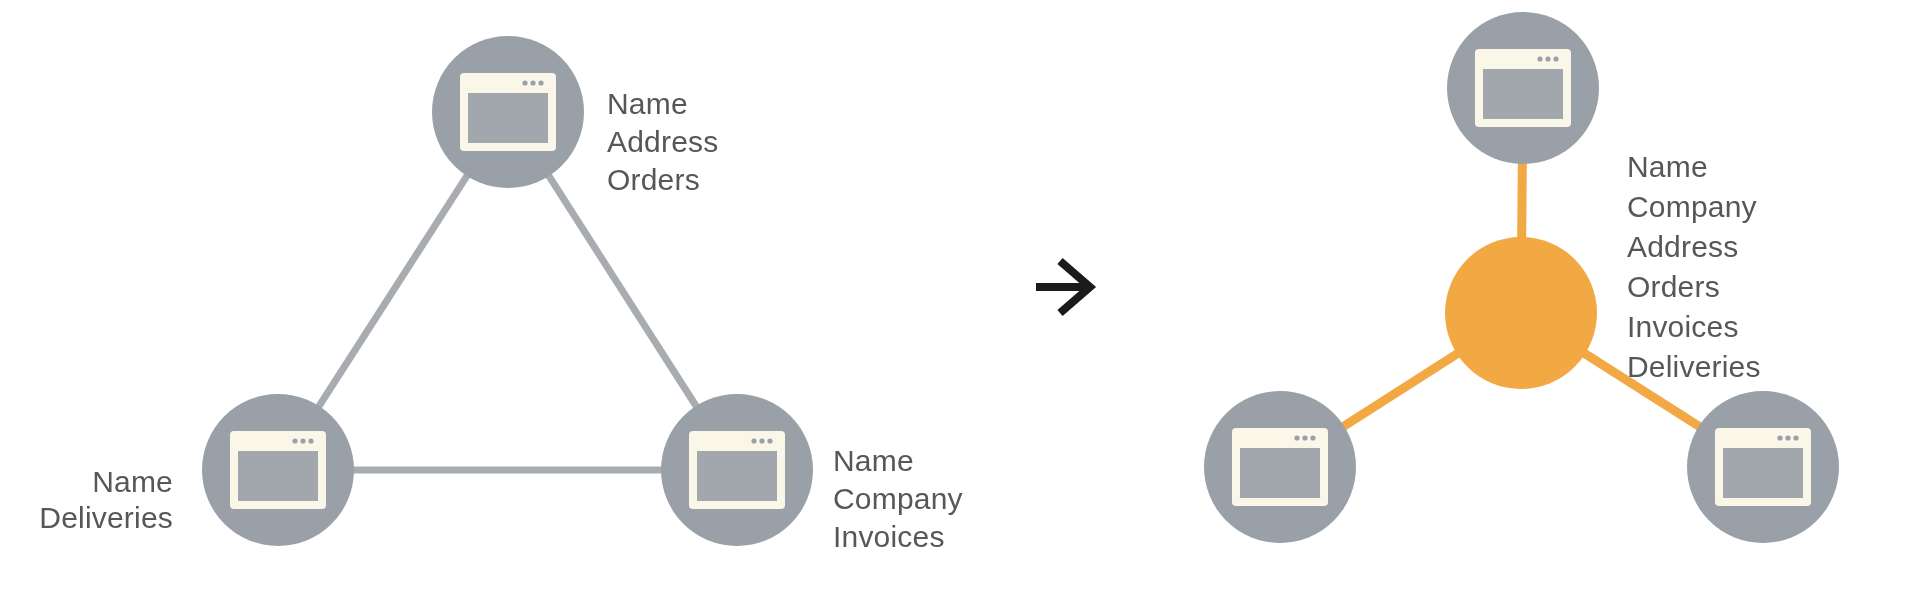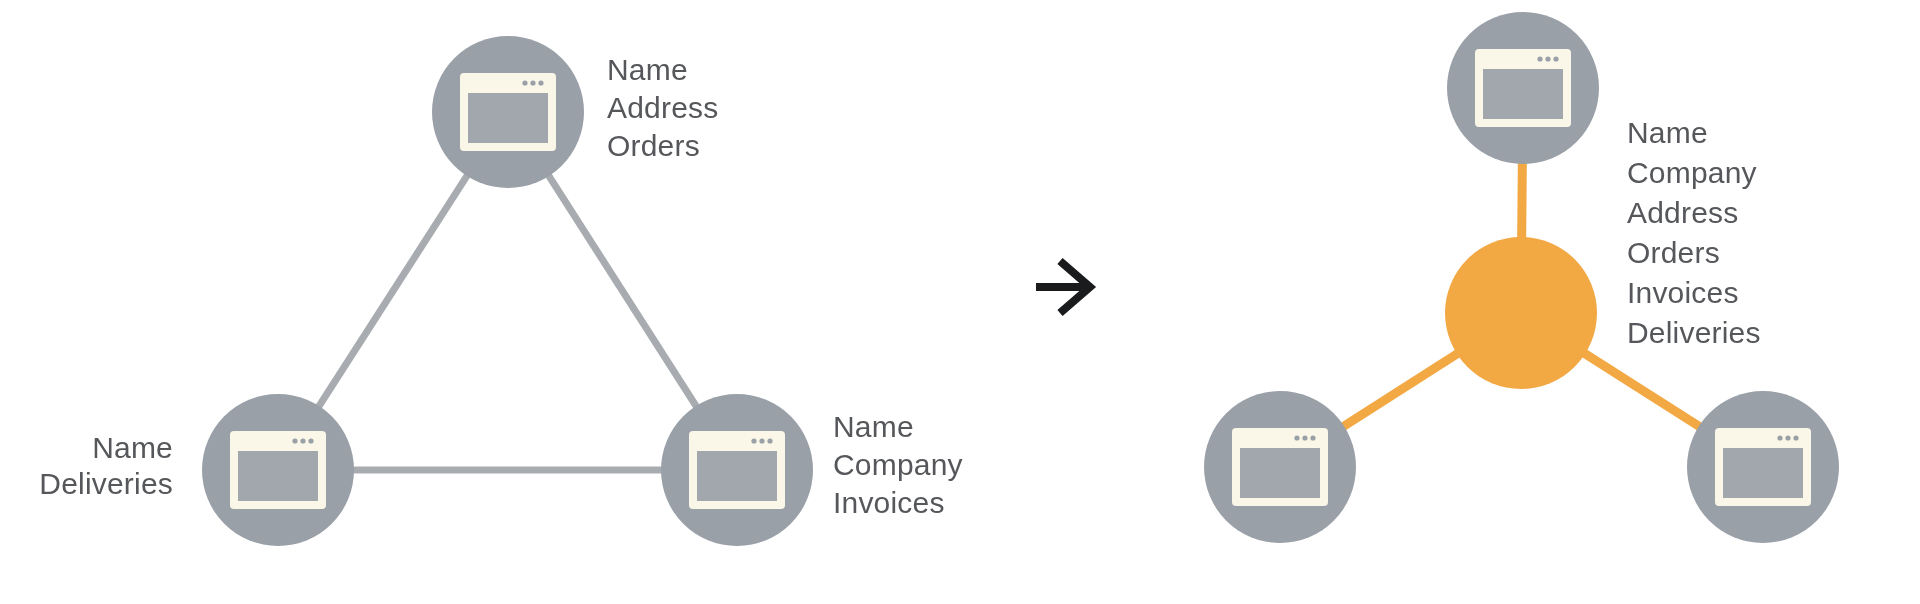--- a/index.html
+++ b/index.html
@@ -21,20 +21,21 @@
     top: 0;
   }
   .label {
     position: absolute;
     font-size: 30px;
     line-height: 38px;
     font-weight: 400;
     color: #55575A;
     white-space: pre-line;
     letter-spacing: 0.2px;
+    margin-top: 34px;
   }
   .label.align-right {
     text-align: right;
     line-height: 36px;
   }
   .label.hub-lines {
     line-height: 40px;
   }
 </style>
 </head>

